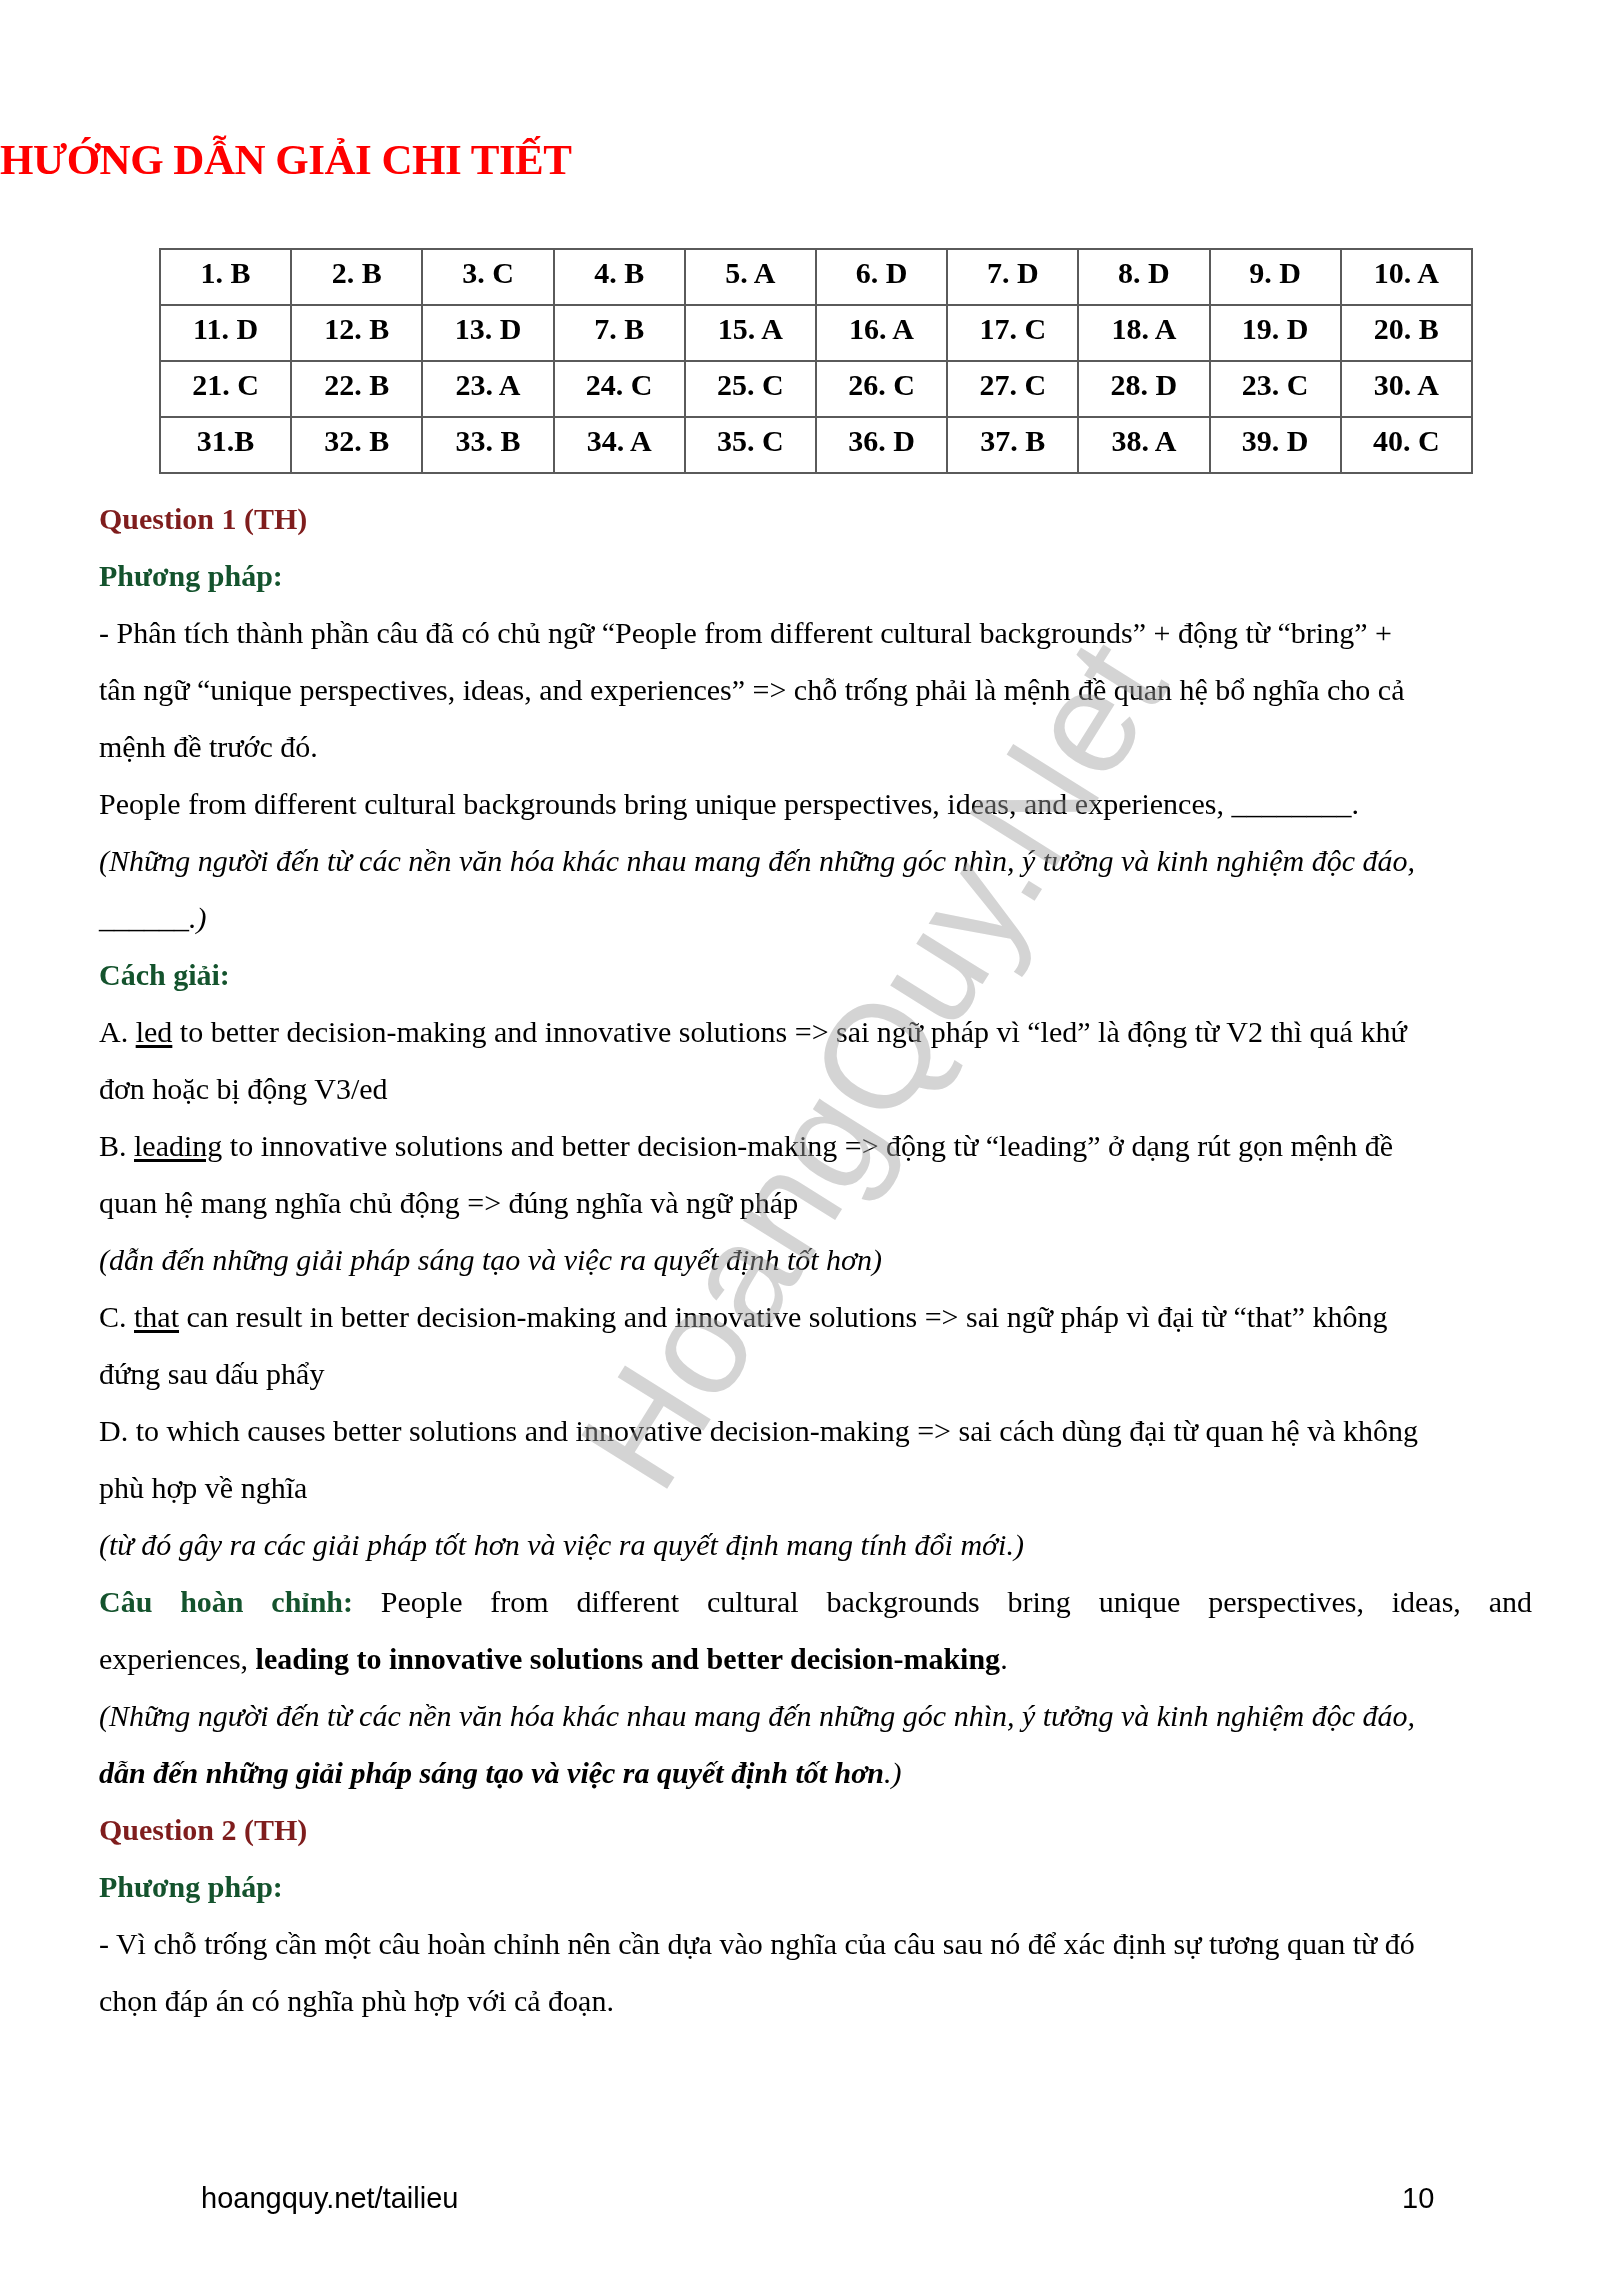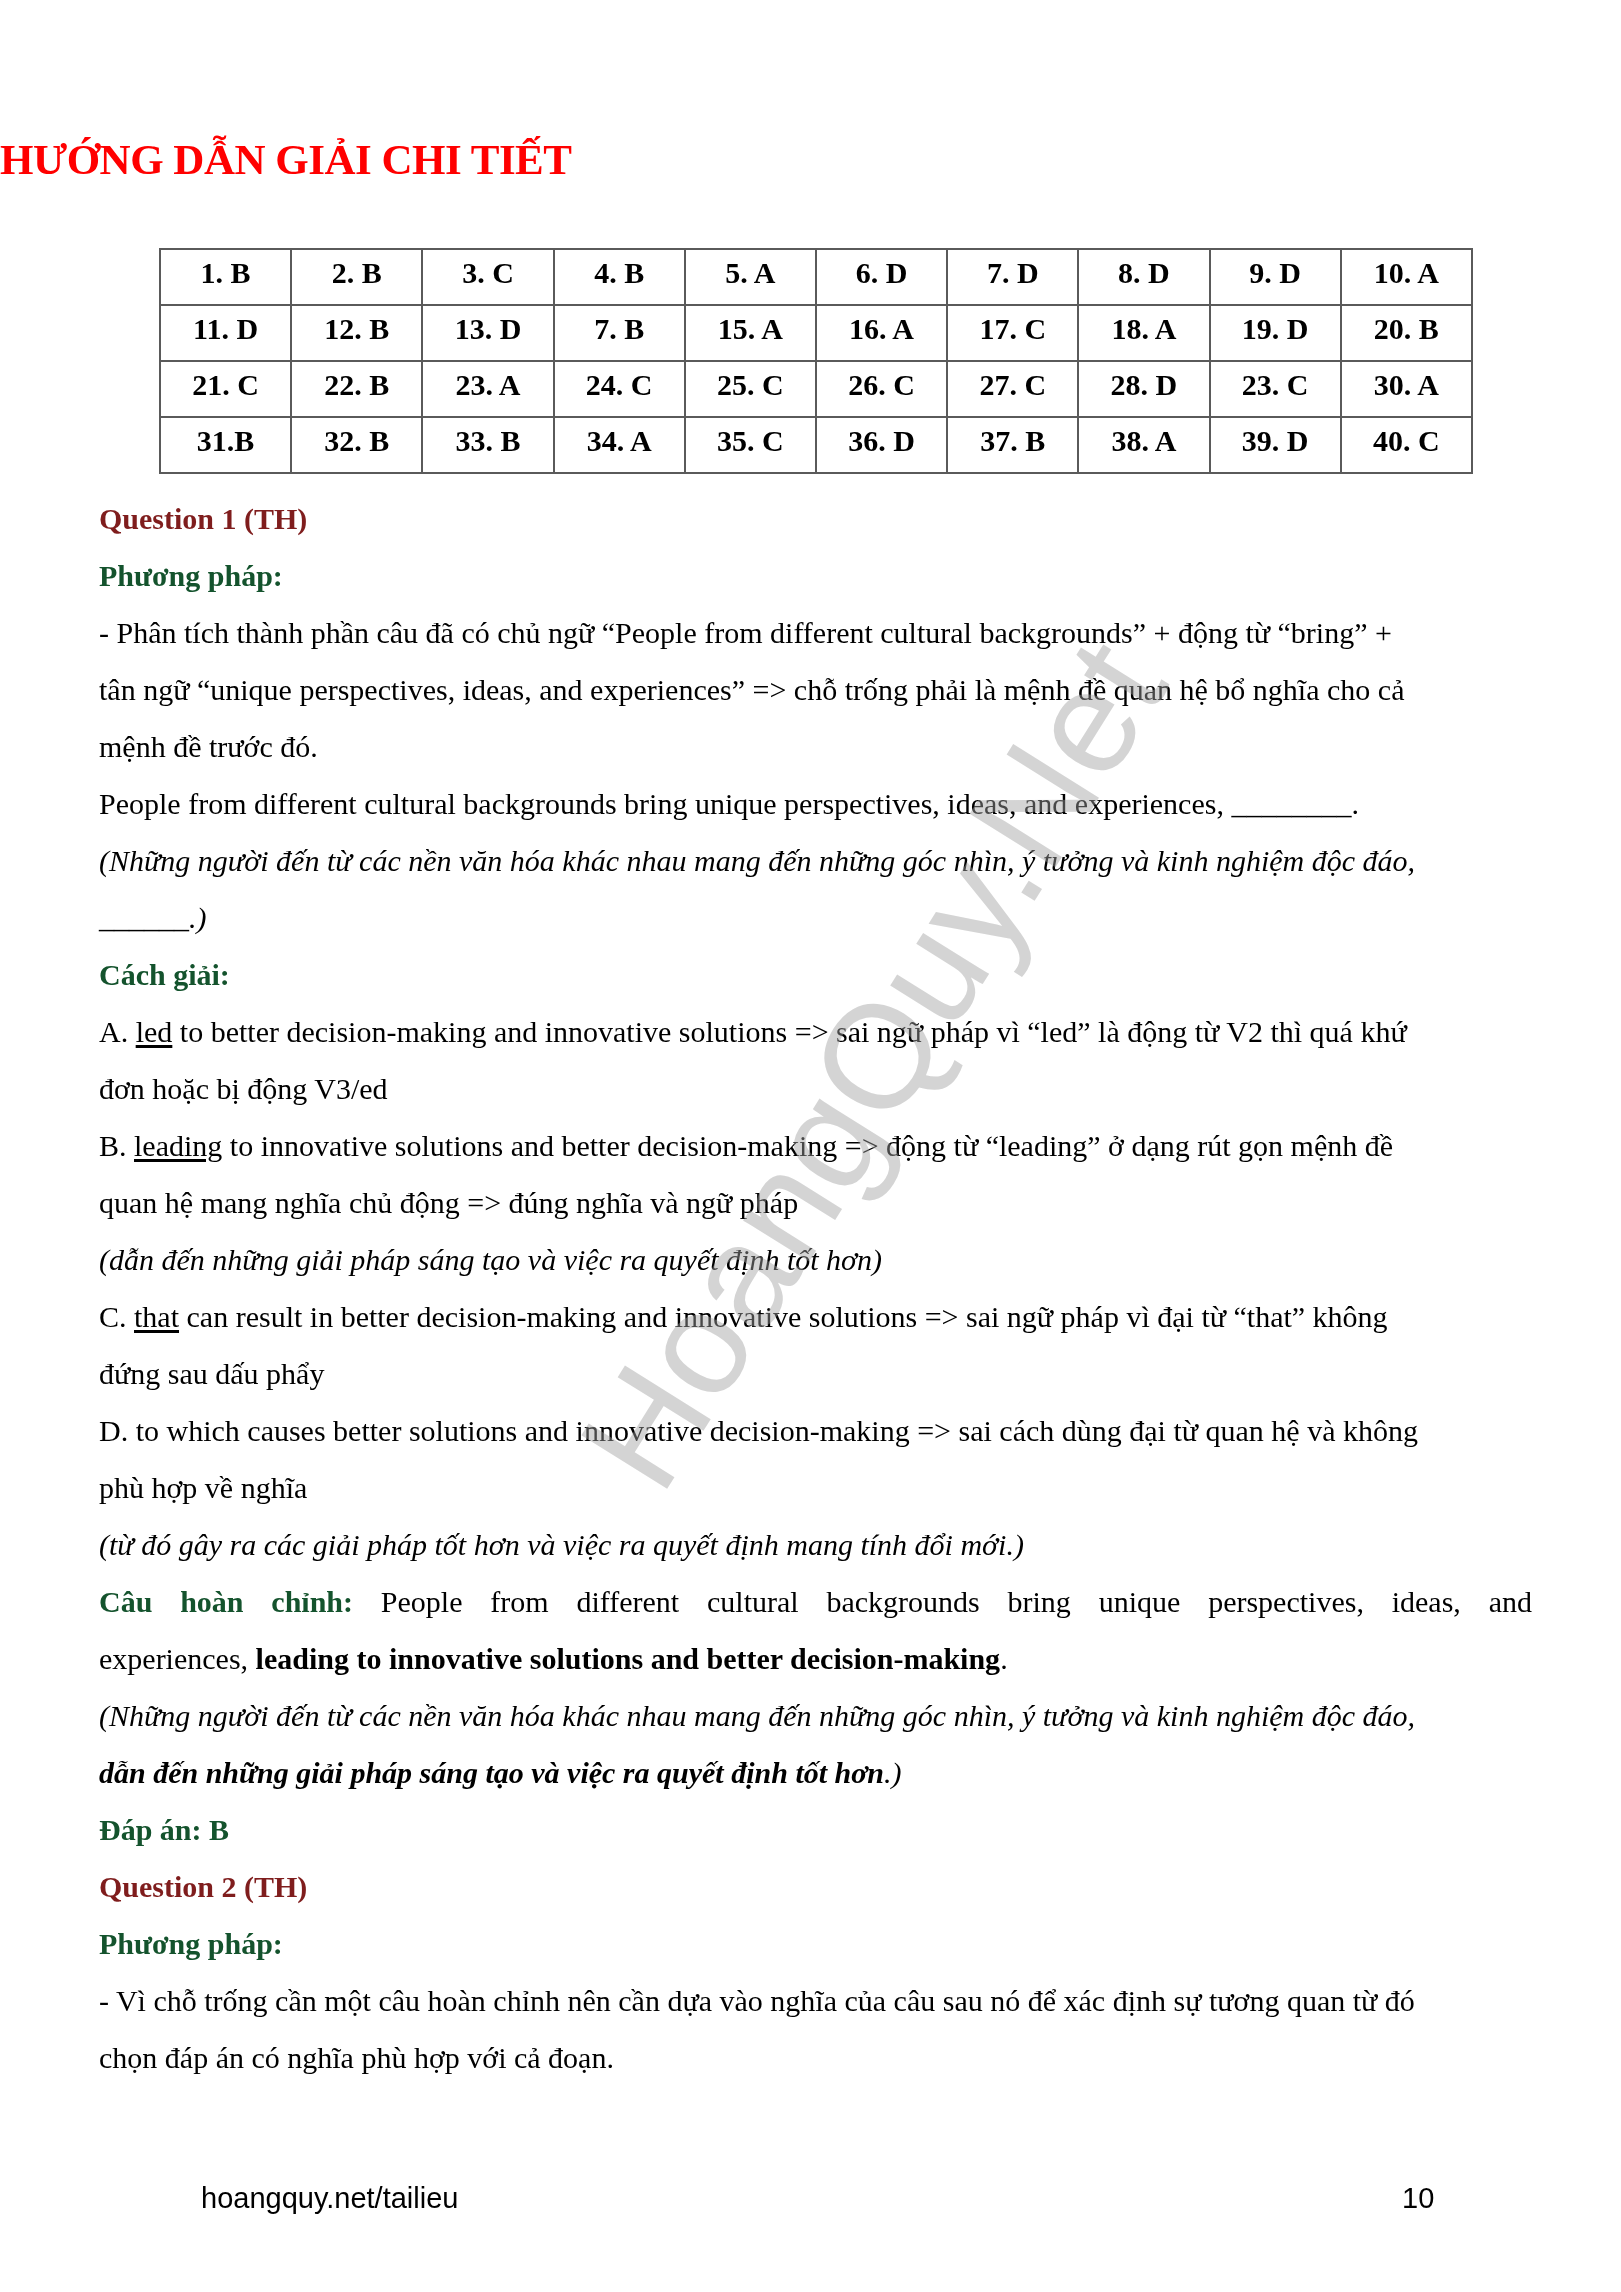--- a/index.html
+++ b/index.html
@@ -152,21 +152,20 @@
       <span class="navy">Câu hoàn chỉnh:</span><span> People from different cultural backgrounds bring unique perspectives, ideas, and</span>
     </div>
     <div class="line">
       <span>experiences, </span><span class="b">leading to innovative solutions and better decision-making</span><span>.</span>
     </div>
     <div class="line it">(Những người đến từ các nền văn hóa khác nhau mang đến những góc nhìn, ý tưởng và kinh nghiệm độc đáo,</div>
     <div class="line it">
       <span class="b">dẫn đến những giải pháp sáng tạo và việc ra quyết định tốt hơn</span><span>.)</span>
     </div>
 
-    <div class="line navy">Đáp án: B</div>
 
     <div class="line red">Question 2 (TH)</div>
     <div class="line navy">Phương pháp:</div>
     <div class="line">- Vì chỗ trống cần một câu hoàn chỉnh nên cần dựa vào nghĩa của câu sau nó để xác định sự tương quan từ đó</div>
     <div class="line">chọn đáp án có nghĩa phù hợp với cả đoạn.</div>
   </div>
 
   <div class="watermark">HoangQuy.Net</div>
 
   <div class="footer-left">hoangquy.net/tailieu</div>

